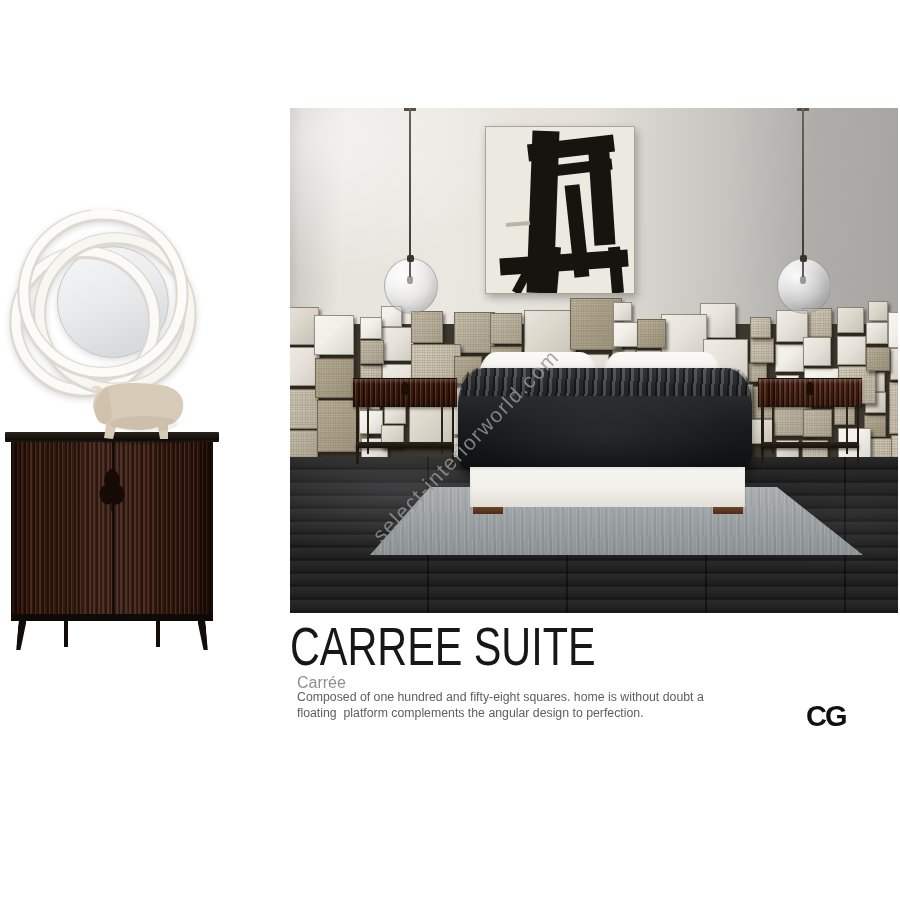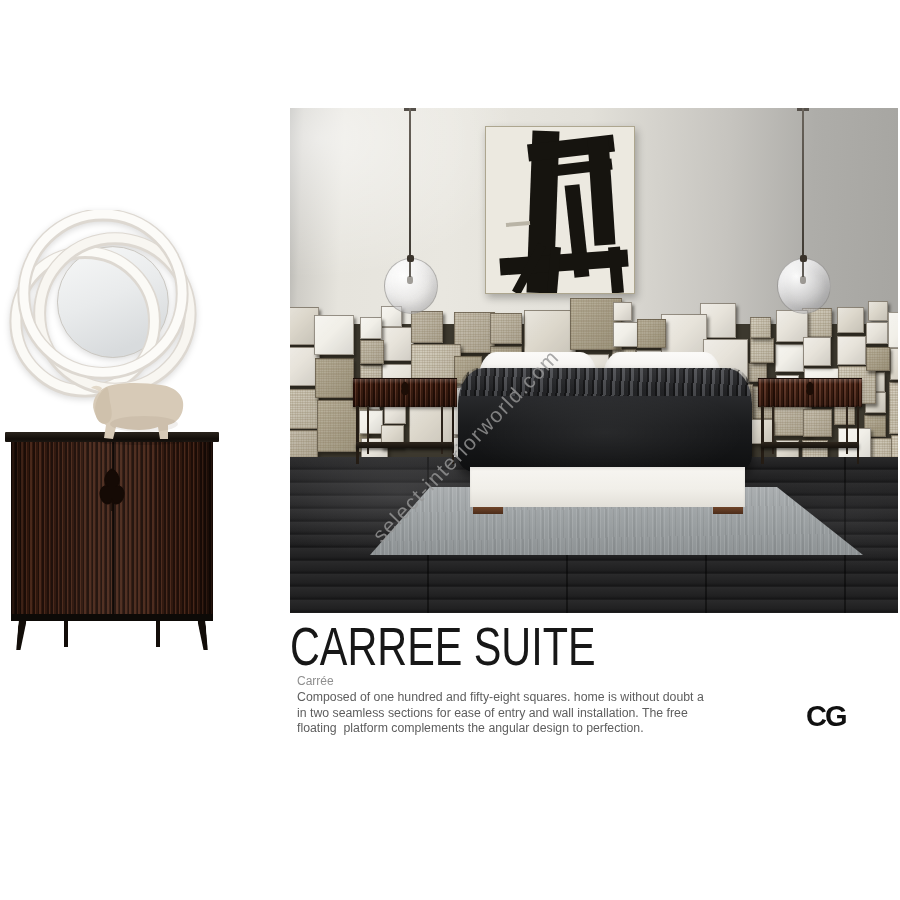--- a/index.html
+++ b/index.html
@@ -123,21 +123,21 @@
 
   
   #watermark{left:21px;top:326px;width:310px;z-index:12;text-align:center;
     transform:rotate(-46deg);
     font-size:21px;letter-spacing:1.5px;font-weight:400;
     color:var(--watermark-gray,#969696);opacity:0.82;}
 
   
   #product-title{left:290px;top:620px;font-size:53px;line-height:53px;color:#171717;
     transform:scaleX(0.78);transform-origin:left top;white-space:nowrap;font-weight:400;letter-spacing:0;}
-  #product-subtitle{left:297px;top:674px;font-size:12px;color:#8f8f8f;}
+  #product-subtitle{left:297px;top:674px;font-size:16px;color:#8f8f8f;}
   #product-description{left:297px;top:690px;font-size:12.3px;line-height:15.7px;color:#5e5e5e;}
   #product-description .dline{white-space:pre;}
   #brand-logo{left:806px;top:700px;font-size:29px;font-weight:700;letter-spacing:-2px;color:#101010;}
 </style>
 </head>
 <body>
 
 <div class="abs" id="mirror">
   <svg width="198" height="200" viewBox="0 0 200 200">
     <defs>
@@ -351,16 +351,15 @@
     <div class="bed-foot right"></div>
   </div>
 
   <div class="abs" id="watermark">select-interiorworld.com</div>
 </div>
 
 <div class="abs" id="product-title">CARREE SUITE</div>
 <div class="abs" id="product-subtitle">Carrée</div>
 <div class="abs" id="product-description">
   <div class="dline">Composed of one hundred and fifty-eight squares. home is without doubt a</div>
-  <div class="dline">in two seamless sections for ease of entry and wall installation. The free</div>
   <div class="dline">floating  platform complements the angular design to perfection.</div>
 </div>
 <div class="abs" id="brand-logo">CG</div>
 
 </body></html>

